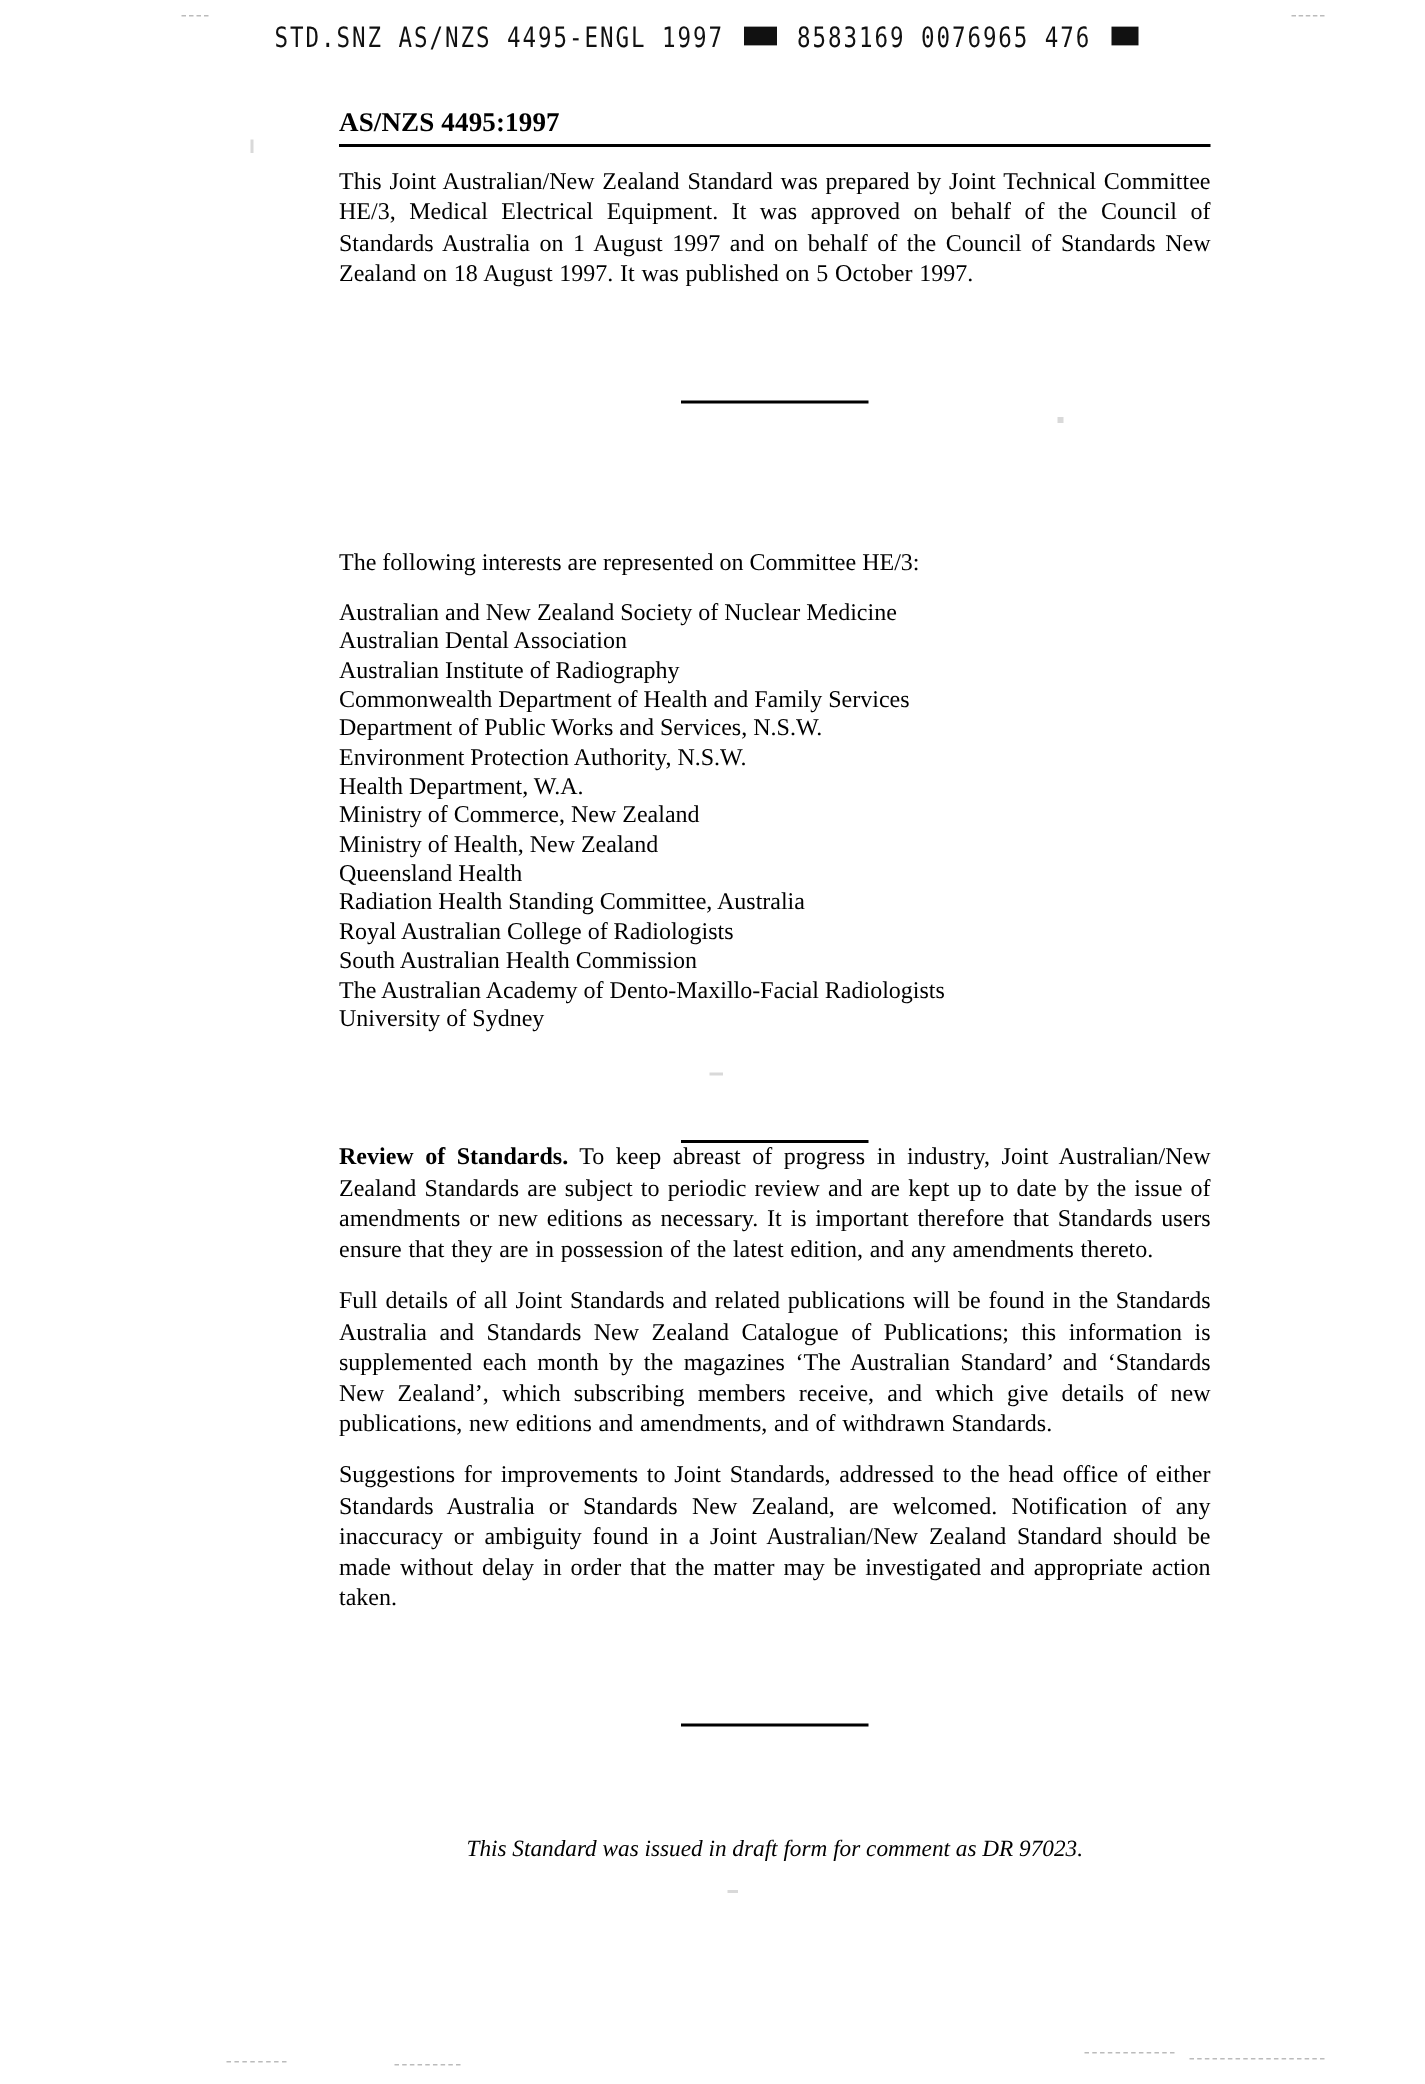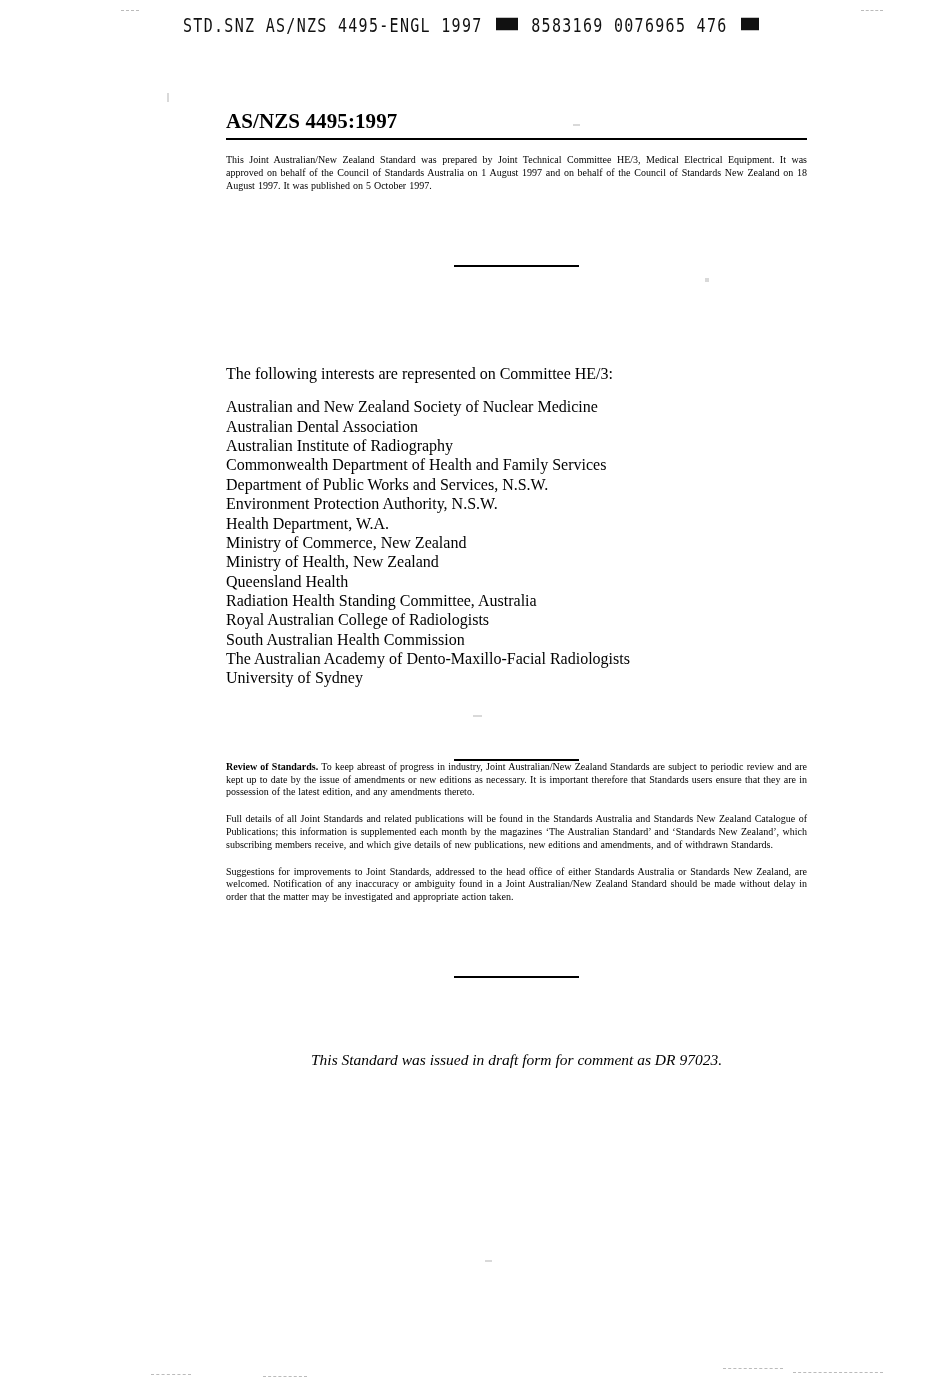--- a/index.html
+++ b/index.html
@@ -56,33 +56,33 @@
   
   .content {
     position: absolute;
     left: 193px;
     top: 0;
     width: 581px;
   }
 
   .std-no {
     font-weight: bold;
-    font-size: 21px;
+    font-size: 18px;
     letter-spacing: 0.1px;
-    margin-top: 109px;
+    margin-top: 71px;
   }
   .rule {
     border: 0;
     border-top: 2px solid #000;
     margin: 4px 0 0 0;
     width: 581px;
   }
 
   p.para {
-    font-size: 10px;
+    font-size: 16px;
     line-height: 1.28;
     text-align: justify;
     margin: 14px 0 0 0;
     word-spacing: 0.5px;
   }
 
   .short-rule {
     width: 125px;
     border: 0;
     border-top: 2.5px solid #000;

